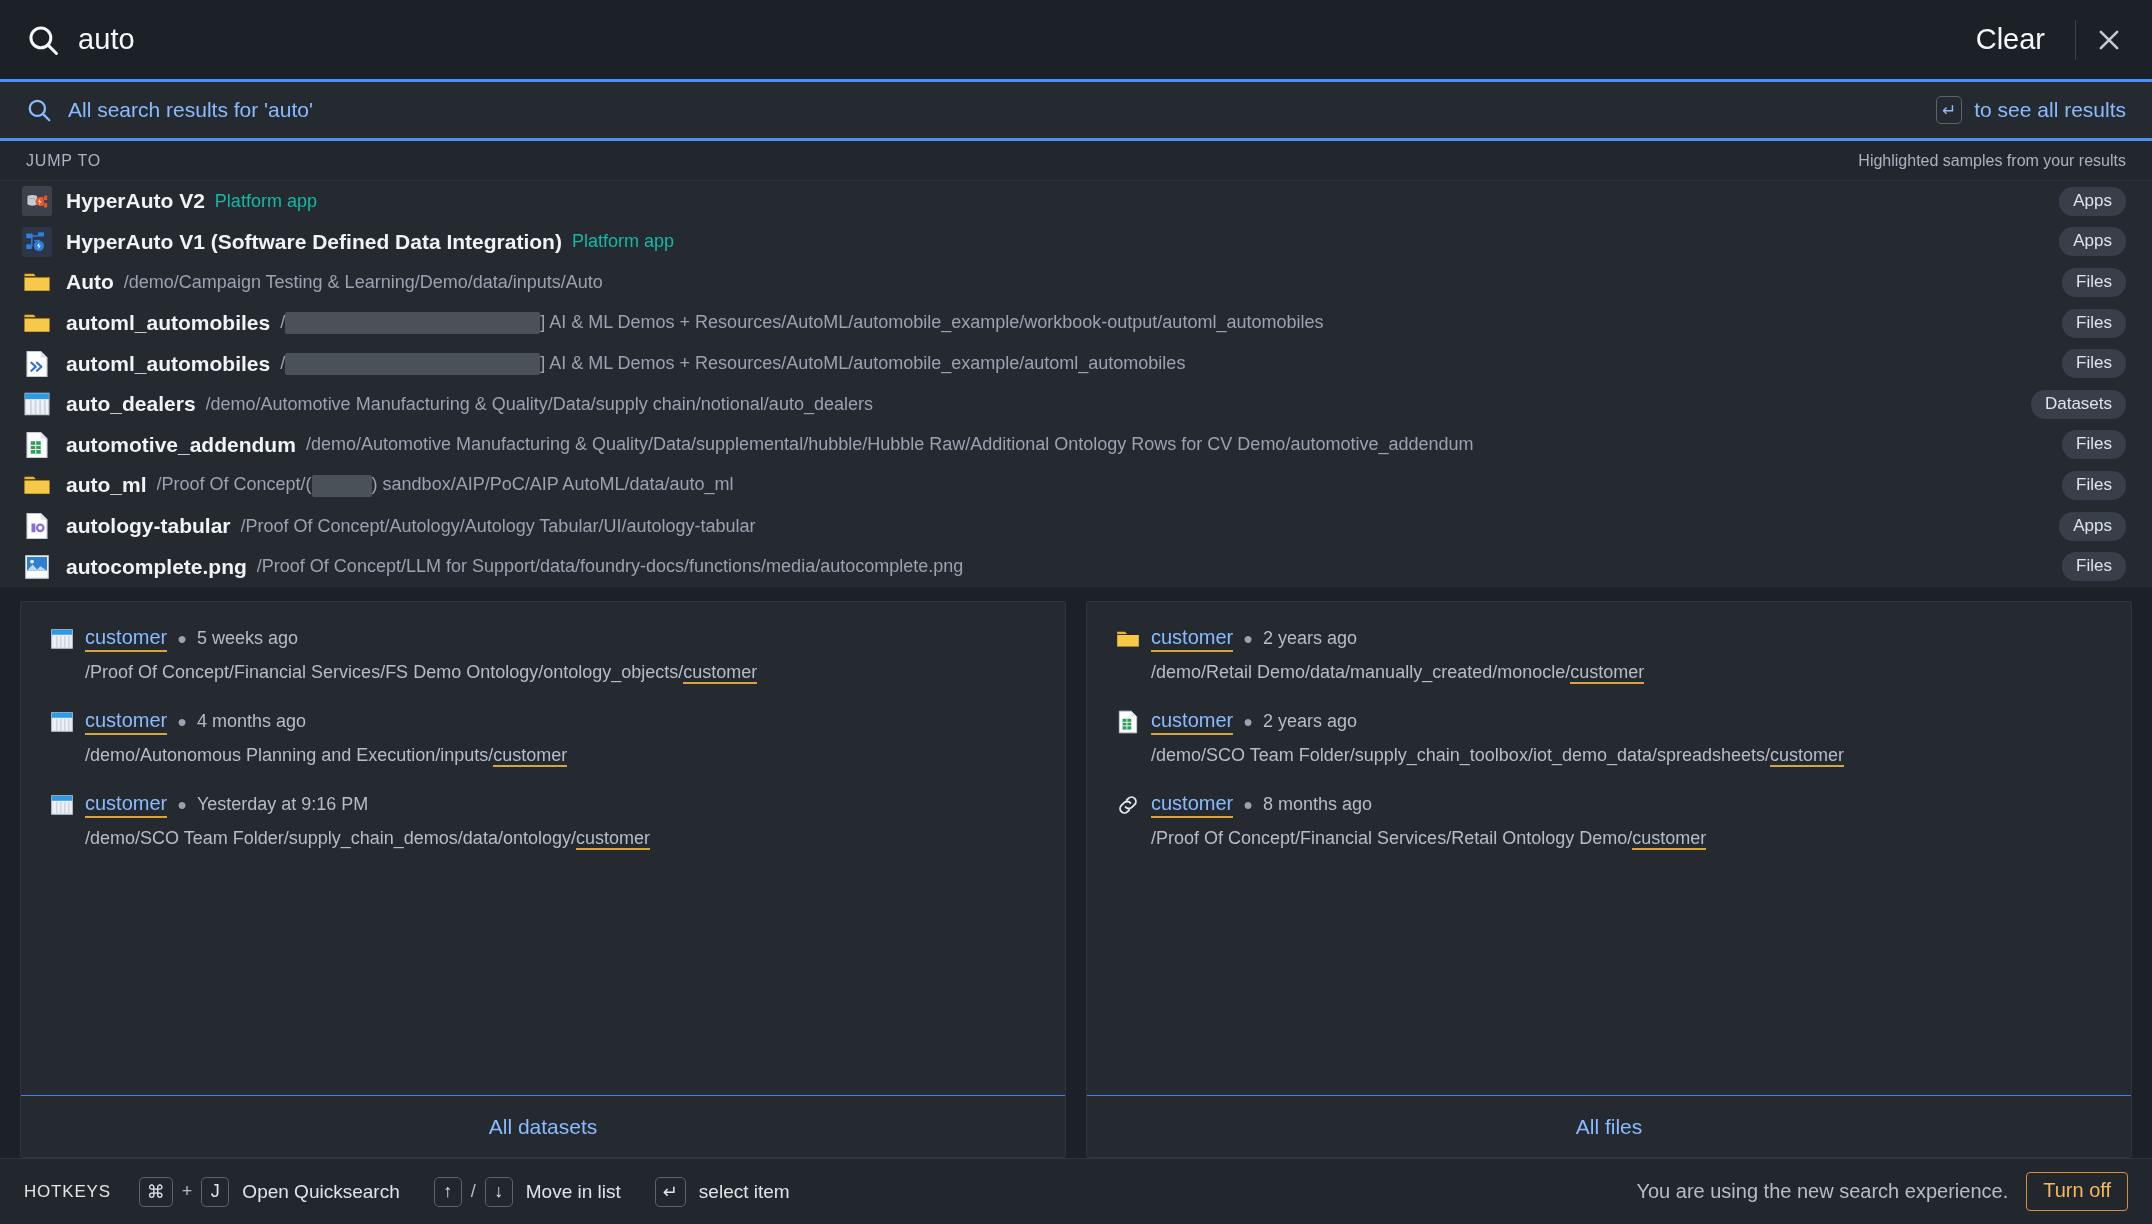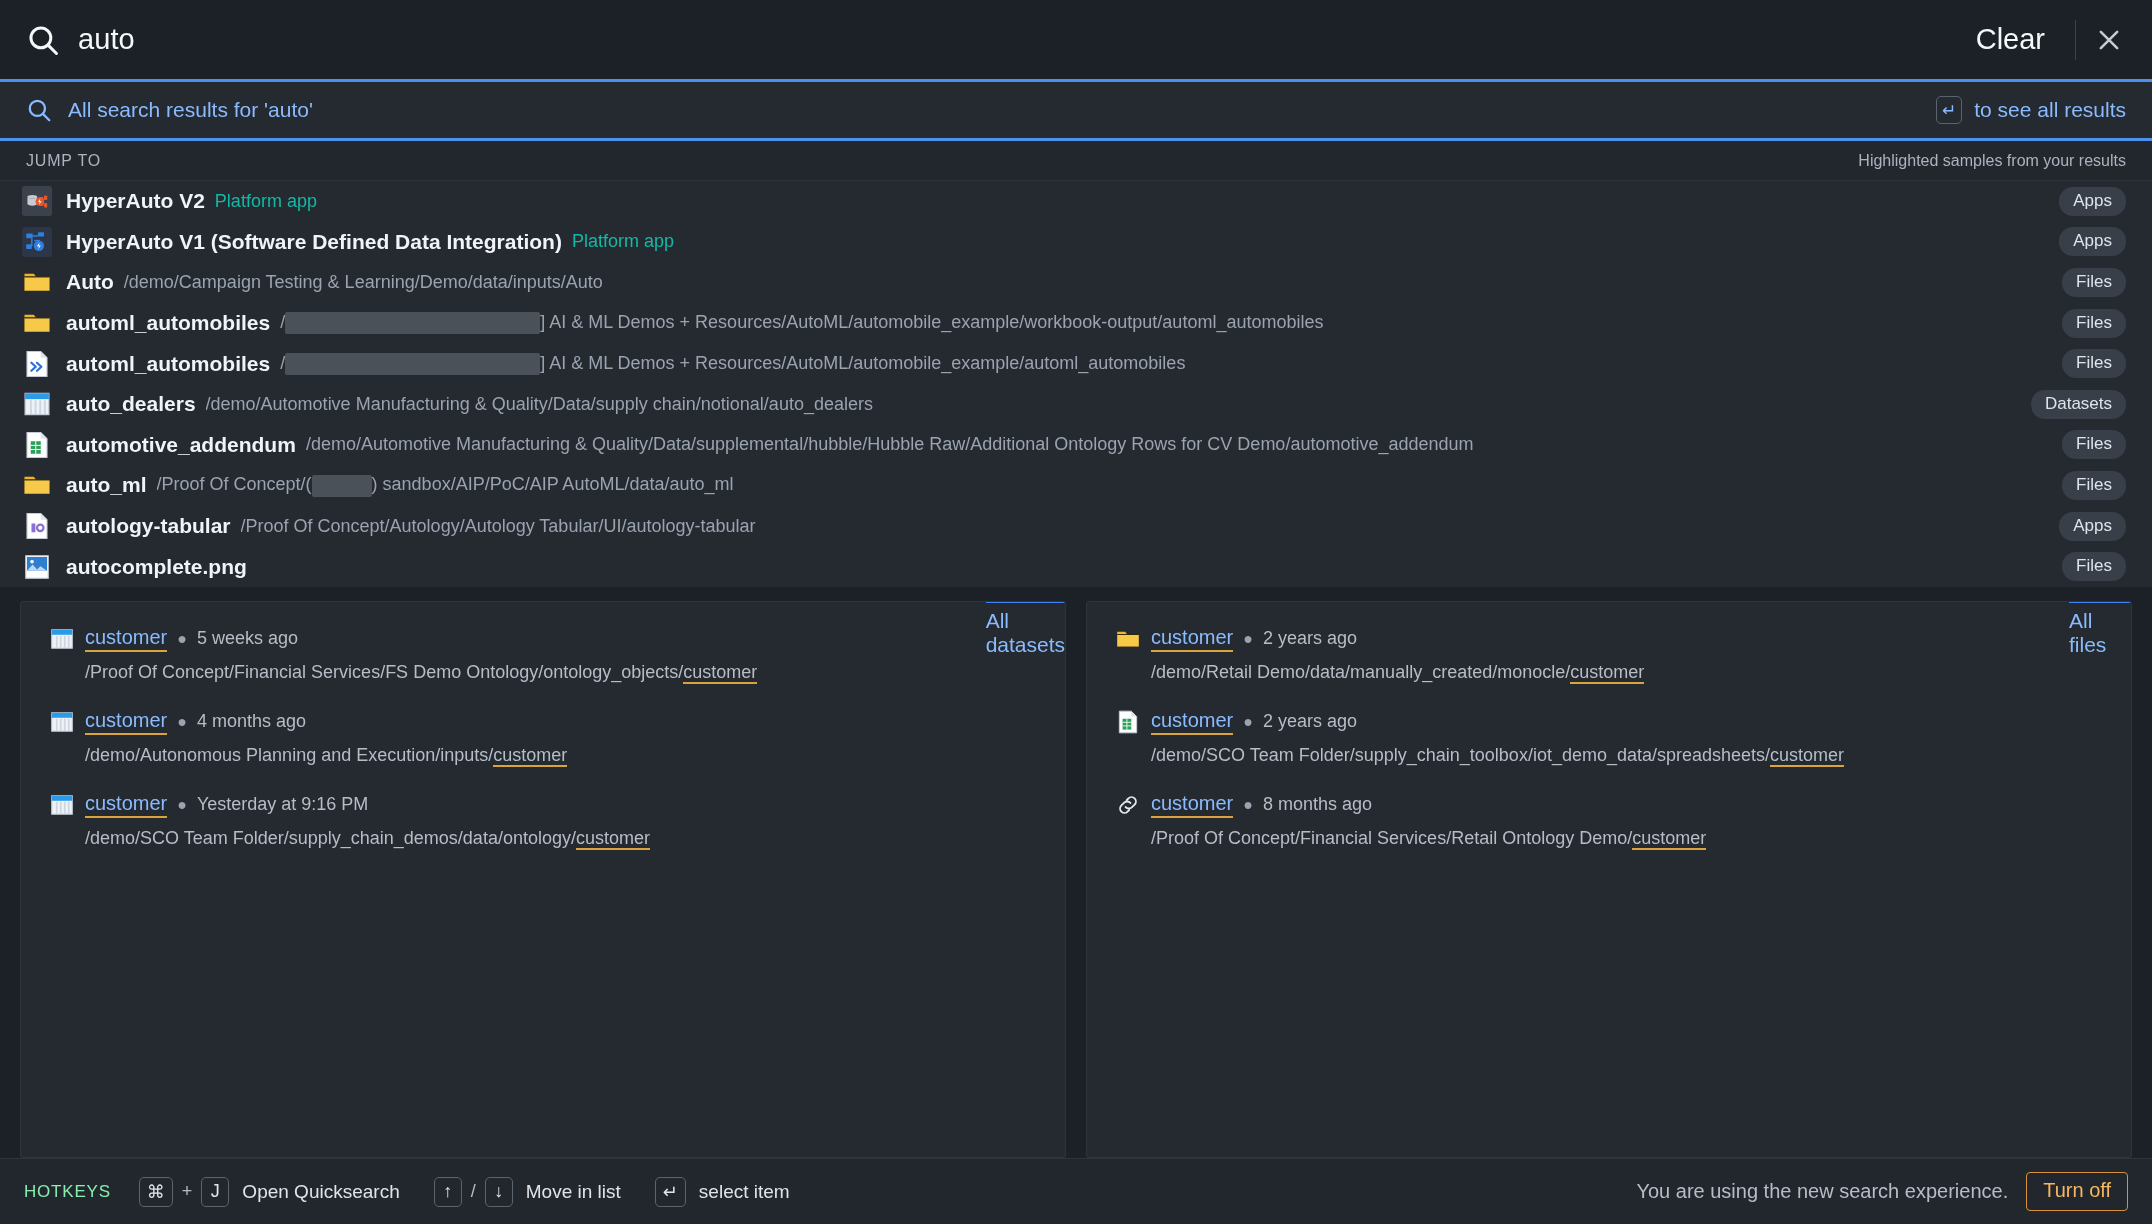--- a/index.html
+++ b/index.html
@@ -104,21 +104,21 @@
     background: #1c2127;
     display: flex;
     padding: 14px 20px 0 20px;
     gap: 20px;
     overflow: hidden;
   }
   .col {
     flex: 1 1 0; background: #252a31;
     border: 1px solid #2f353e;
     border-radius: 3px;
-    display: flex; flex-direction: row;
+    display: flex; flex-direction: column;
     overflow: hidden;
   }
   .col .items { flex: 1 1 auto; padding: 12px 0 0 0; }
   .sitem { padding: 10px 28px 14px 28px; cursor: pointer; }
   .sitem .hdr { display: flex; align-items: center; gap: 10px; height: 30px; }
   .sitem .ico { width: 26px; height: 26px; flex: 0 0 26px; position: relative; }
   .sitem .title {
     font-size: 20px; color: #8abbff;
     border-bottom: 2px solid #d9a43b; line-height: 1.25;
   }
@@ -134,21 +134,21 @@
   }
 
   
   .hotkeys {
     height: 66px; flex: 0 0 66px;
     background: #22272e;
     border-top: 1px solid #2f353e;
     display: flex; align-items: center;
     padding: 0 24px;
   }
-  .hotkeys .hlabel { font-size: 17px; color: #86efac; letter-spacing: .8px; margin-right: 28px; }
+  .hotkeys .hlabel { font-size: 17px; color: #e5e5e5; letter-spacing: .8px; margin-right: 28px; }
   .hgroup { display: flex; align-items: center; gap: 9px; margin-right: 34px; }
   .hkey {
     border: 1px solid #5a646f; border-radius: 5px;
     min-width: 28px; height: 30px; padding: 0 7px;
     display: flex; align-items: center; justify-content: center;
     font-size: 18px; color: #dfe4ea;
   }
   .hgroup .plus, .hgroup .slash { font-size: 18px; color: #b6bdc7; }
   .hgroup .txt { font-size: 19px; color: #dfe4ea; margin-left: 4px; }
   .hotkeys .grow { flex: 1 1 auto; }
@@ -334,20 +334,21 @@
         <span class="badge">Apps</span>
       </div>
       <div class="jrow">
         <span class="ico"><svg width="30" height="30" viewBox="0 0 24 24">
             <rect x="3" y="3" width="18" height="18" fill="#ffffff" stroke="#c3ccd6" stroke-width=".9"></rect>
             <rect x="4" y="4" width="16" height="11" fill="#2f7fd1"></rect>
             <path d="M4 15l4.5-5 3.6 4 2.6-2.6L20 15v0z" fill="#bcd8f2"></path>
             <circle cx="8" cy="7.6" r="1.5" fill="#e8f2fc"></circle>
           </svg></span>
         <span class="name">autocomplete.png</span>
+        <span class="path">/Proof Of Concept/LLM for Support/data/foundry-docs/functions/media/autocomplete.png</span>
         <span class="spacer"></span>
         <span class="badge">Files</span>
       </div>
     </div>
 
   <div class="samples" id="samples">
       <div class="col">
         <div class="items">
           <div class="sitem">
             <div class="hdr">

